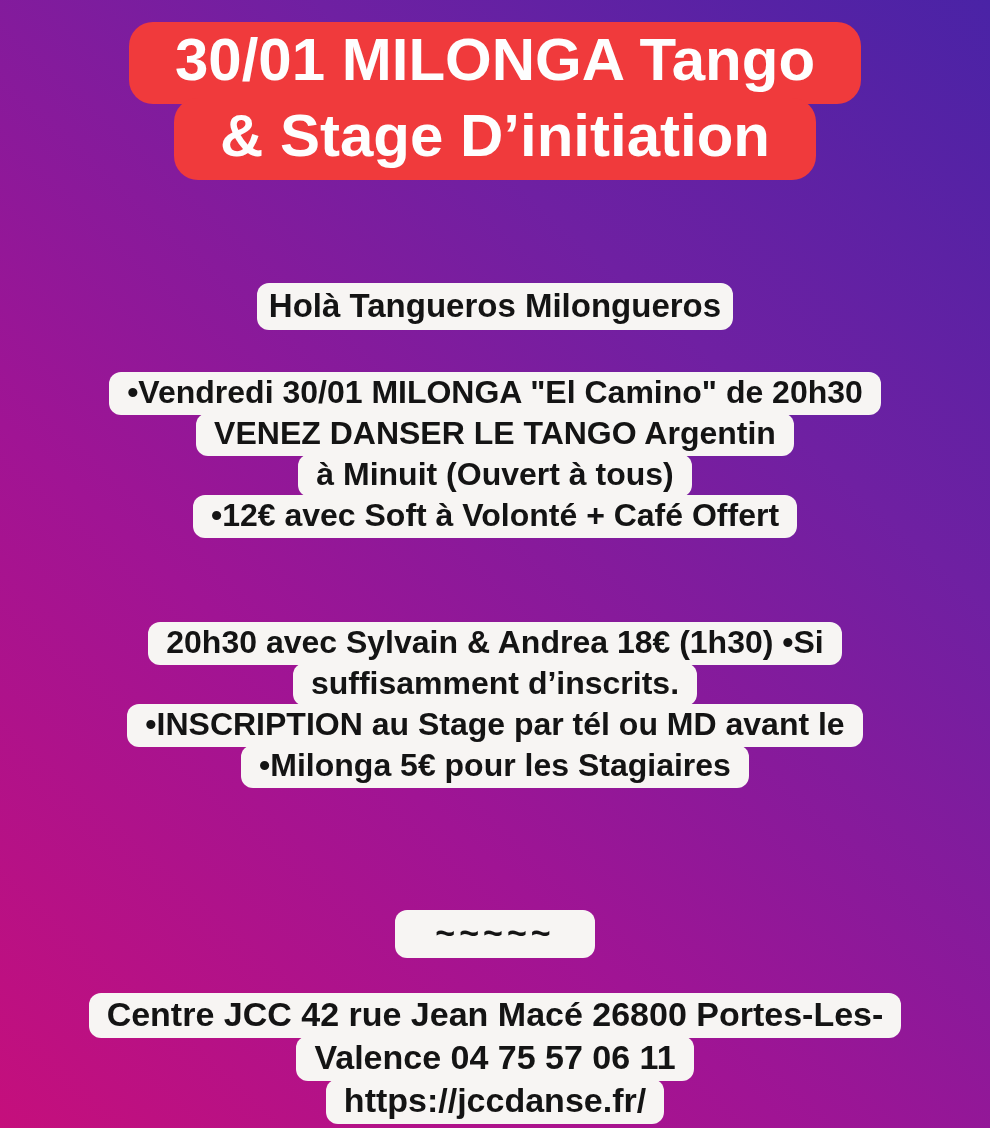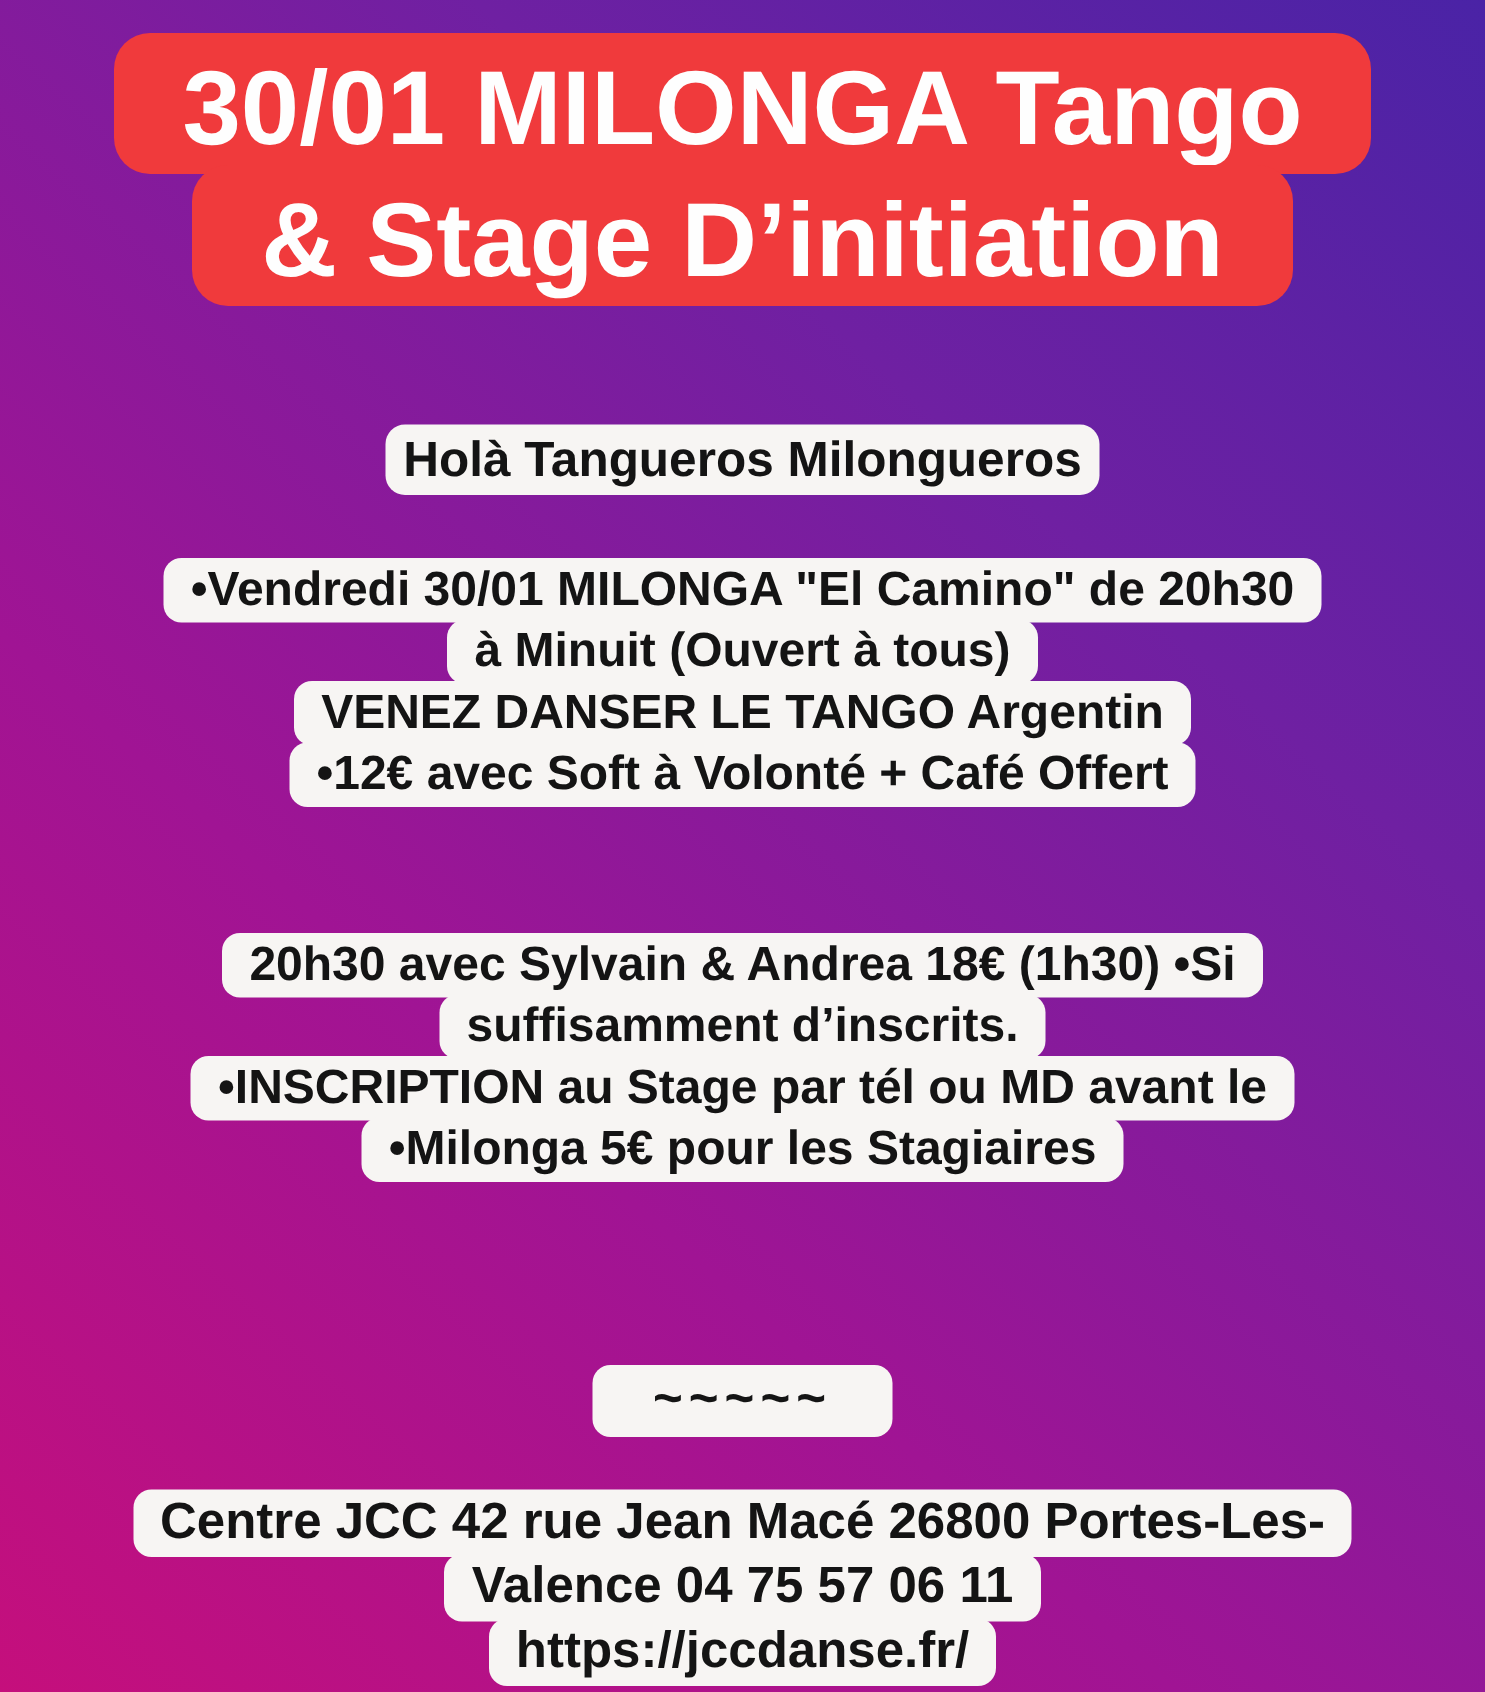--- a/index.html
+++ b/index.html
@@ -27,30 +27,29 @@
     border-radius: 12px;
     padding: 4px 18px 6px;
     font-size: 32px;
     line-height: 33px;
     white-space: nowrap;
   }
   .title-block .chip {
     background: #f03a3c;
     color: #fefefe;
     border-radius: 24px;
-    padding: 20px 46px 14px;
-    font-size: 70px;
+    padding: 8px 46px 14px;
+    font-size: 60px;
     line-height: 60px;
   }
   .title-block .row + .row { margin-top: -6px; }
   .greeting-block .chip {
     font-size: 33px;
     line-height: 35px;
     padding: 5px 12px 7px;
-    border-radius: 13px;
   }
   .separator-block .chip {
     font-size: 34px;
     line-height: 32px;
     letter-spacing: 4px;
     padding: 6px 40px 10px;
   }
   .venue-block .chip {
     font-size: 34px;
     line-height: 35px;
@@ -75,24 +74,24 @@
     <div class="row">
       <span class="chip">Holà Tangueros Milongueros</span>
     </div>
   </div>
 
   <div class="block milonga-block" style="top: 372px;">
     <div class="row">
       <span class="chip">•Vendredi 30/01 MILONGA "El Camino" de 20h30</span>
     </div>
     <div class="row">
-      <span class="chip">à Minuit (Ouvert à tous)</span>
+      <span class="chip">VENEZ DANSER LE TANGO Argentin</span>
     </div>
     <div class="row">
-      <span class="chip">VENEZ DANSER LE TANGO Argentin</span>
+      <span class="chip">à Minuit (Ouvert à tous)</span>
     </div>
     <div class="row">
       <span class="chip">•12€ avec Soft à Volonté + Café Offert</span>
     </div>
   </div>
 
   <div class="block stage-block" style="top: 622px;">
     <div class="row">
       <span class="chip">20h30 avec Sylvain &amp; Andrea 18€ (1h30) •Si</span>
     </div>

